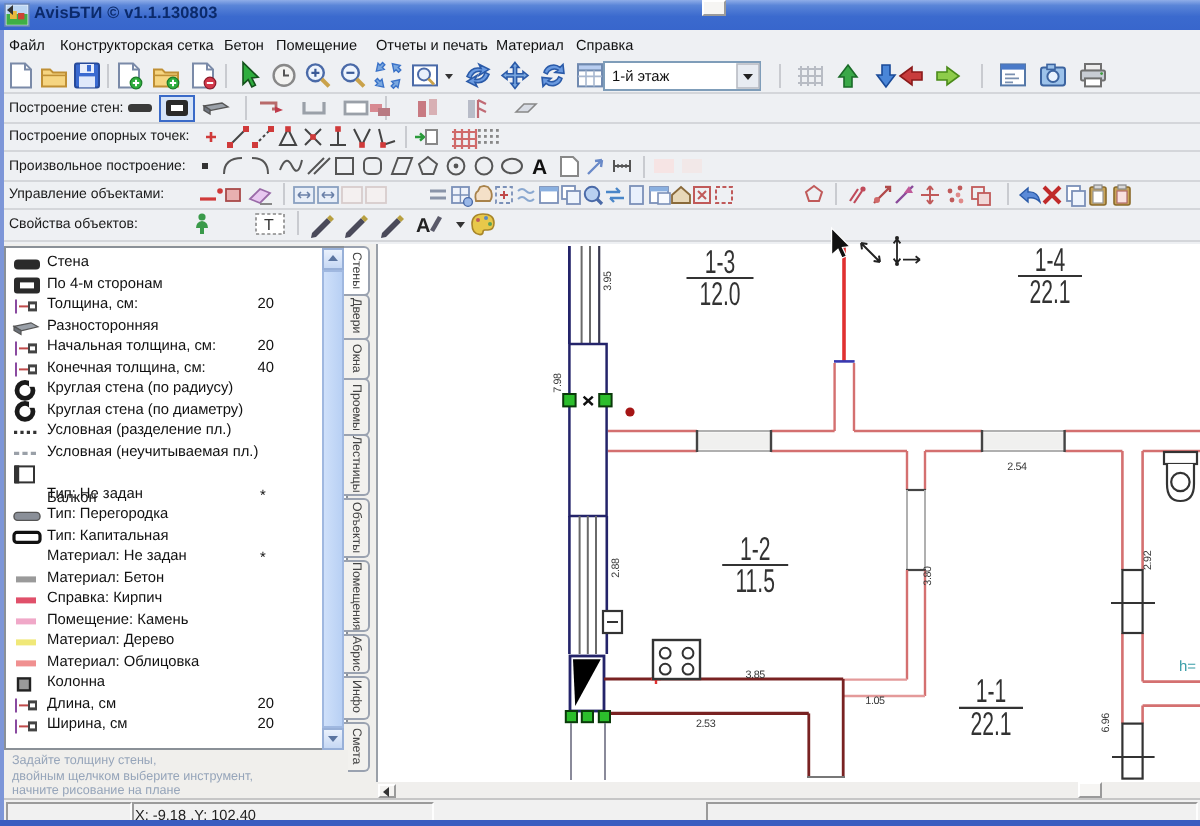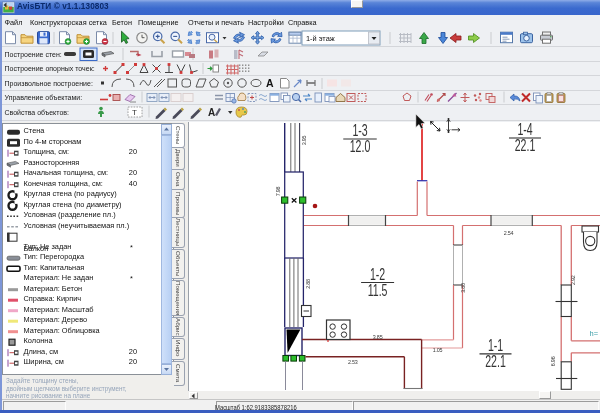--- a/index.html
+++ b/index.html
@@ -45,21 +45,21 @@
       <rect x="7" y="5.5" width="3.2" height="3.2" fill="#cc4433"></rect>
     </svg>
     <div class="abs txt">AvisБТИ © v1.1.130803</div>
   </div>
   <div class="abs" id="menubar">
     <span style="left:2.5px">Файл</span>
     <span style="left:28px">Конструкторская сетка</span>
     <span style="left:110px">Бетон</span>
     <span style="left:136px">Помещение</span>
     <span style="left:186px">Отчеты и печать</span>
-    <span style="left:246px">Настройки</span>
+    <span style="left:246px">Материал</span>
     <span style="left:286px">Справка</span>
   </div>
 
   <div class="abs tbrow" style="top:29px;height:17px;" id="row1"></div>
 
   <div class="abs tbrow" style="top:47px;height:14px;">
     <div class="tlabel" style="top:4px">Построение стен:</div>
   </div>
   <div class="abs tbrow" style="top:62px;height:13px;">
     <div class="tlabel" style="top:3px">Построение опорных точек:</div>
@@ -435,21 +435,21 @@
 <div class="li" style="top:96.7px">Условная (неучитываемая пл.)</div>
 <div class="li" style="top:120px">Балкон</div>
 <div class="li" style="top:117.7px">Тип: Не задан</div>
 <div class="lv" style="top:118.7px;left:127px">*</div>
 <div class="li" style="top:128.2px">Тип: Перегородка</div>
 <div class="li" style="top:138.7px">Тип: Капитальная</div>
 <div class="li" style="top:149.2px">Материал: Не задан</div>
 <div class="lv" style="top:150.2px;left:127px">*</div>
 <div class="li" style="top:159.7px">Материал: Бетон</div>
 <div class="li" style="top:170.2px">Справка: Кирпич</div>
-<div class="li" style="top:180.7px">Материал: Масштаб</div>
+<div class="li" style="top:180.7px">Помещение: Камень</div>
 <div class="li" style="top:191.2px">Материал: Дерево</div>
 <div class="li" style="top:201.7px">Материал: Облицовка</div>
 <div class="li" style="top:212.2px">Колонна</div>
 <div class="li" style="top:222.7px">Длина, см</div>
 <div class="lv" style="top:222.7px;left:124px;width:10px;text-align:right">20</div>
 <div class="li" style="top:233.2px">Ширина, см</div>
 <div class="lv" style="top:233.2px;left:124px;width:10px;text-align:right">20</div>
 <div style="position:absolute;left:158px;top:0px;width:10.5px;height:249.5px;background:#d6e4f8;"></div>
 <div style="position:absolute;left:158px;top:0px;width:10.5px;height:11px;background:linear-gradient(#eaf1fc,#c6d8f4);border:1px solid #98b0d8;box-sizing:border-box;"></div>
 <svg style="position:absolute;left:158px;top:0px" width="11" height="11">
@@ -625,19 +625,19 @@
   <svg class="abs" style="left:405px;top:110px;z-index:30" width="70" height="34" viewBox="0 0 70 34">
     <path d="M10.8 4 L10.8 17.5 L14 14.6 L16 19 L18.2 18 L16.2 13.7 L20 13.3 Z" fill="#111" stroke="#fff" stroke-width="0.6"></path>
     <path d="M25.5 11.5 L35 21 M25.5 11.5 l0.5 3.2 M25.5 11.5 l3.2 0.5 M35 21 l-0.5 -3.2 M35 21 l-3.2 -0.5" stroke="#222" stroke-width="1" fill="none"></path>
     <path d="M43.5 9.5 V21.5 M43.5 9.5 l-1.7 2.2 M43.5 9.5 l1.7 2.2 M43.5 21.5 l-1.7 -2.2 M43.5 21.5 l1.7 -2.2" stroke="#222" stroke-width="0.9" fill="none"></path>
     <circle cx="43.5" cy="9" r="1" fill="#222"></circle>
     <circle cx="43.5" cy="22" r="1" fill="#222"></circle>
     <path d="M46.5 19.8 h8.5 M55 19.8 l-2.2 -1.7 M55 19.8 l-2.2 1.7" stroke="#222" stroke-width="0.9" fill="none"></path>
   </svg>
   <div class="abs" id="statusbar">
     <div class="spanel" style="left:1px;width:61px"></div>
-    <div class="spanel" style="left:214px;width:135px">
-      <span style="position:absolute;left:-2px;top:0.5px;transform:scaleX(0.8);transform-origin:0 50%;white-space:nowrap">Масштаб 1:62.9183385878216</span>
+    <div class="spanel" style="left:64px;width:149px">
+      <span style="position:absolute;left:0.5px;top:0.5px">X: -9.18 ,Y: 102.40</span>
     </div>
     <div class="spanel" style="left:351px;width:244px"></div>
   </div>
   <div class="abs" id="bleft"></div>
   <div class="abs" id="bbottom"></div>
 
 </body></html>

